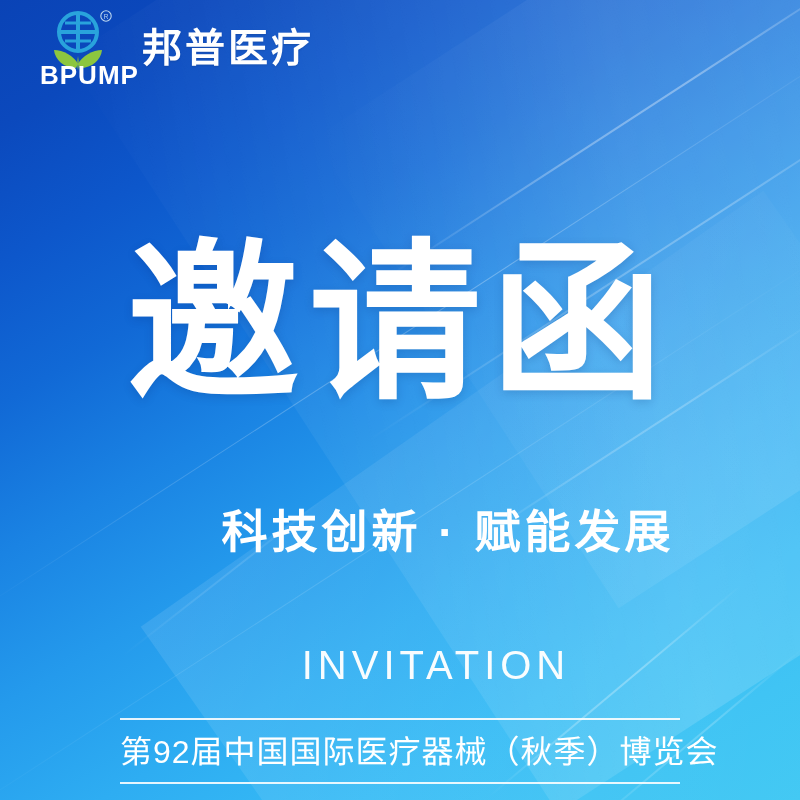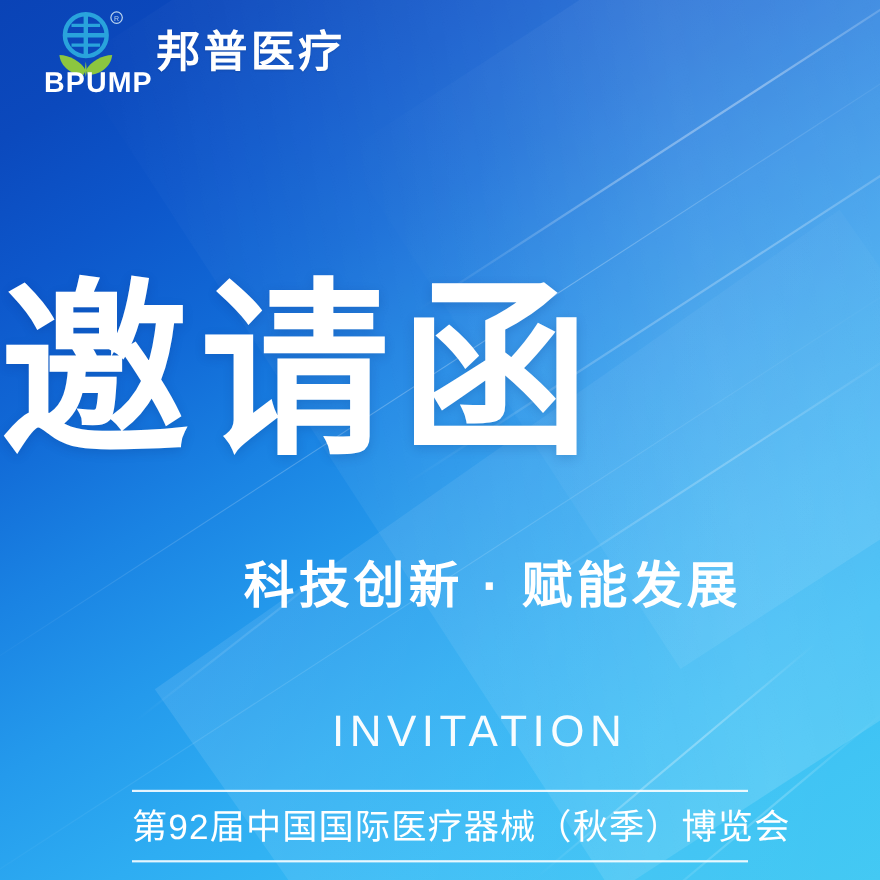--- a/index.html
+++ b/index.html
@@ -120,24 +120,24 @@
     font-weight: 700;
     letter-spacing: 3px;
     line-height: 1;
     white-space: nowrap;
     text-shadow: 0 1px 2px rgba(0,0,0,.12);
   }
 
   
   .main-title {
     position: absolute;
-    top: 252px;
+    top: 237px;
     left: 0;
     width: 100%;
-    text-align: left;
+    text-align: center;
     color: #ffffff;
     font-size: 172px;
     font-weight: 900;
     letter-spacing: 10px;
     line-height: 1;
     white-space: nowrap;
     text-shadow: 0 3px 10px rgba(0, 40, 110, 0.18);
     z-index: 4;
   }
 

